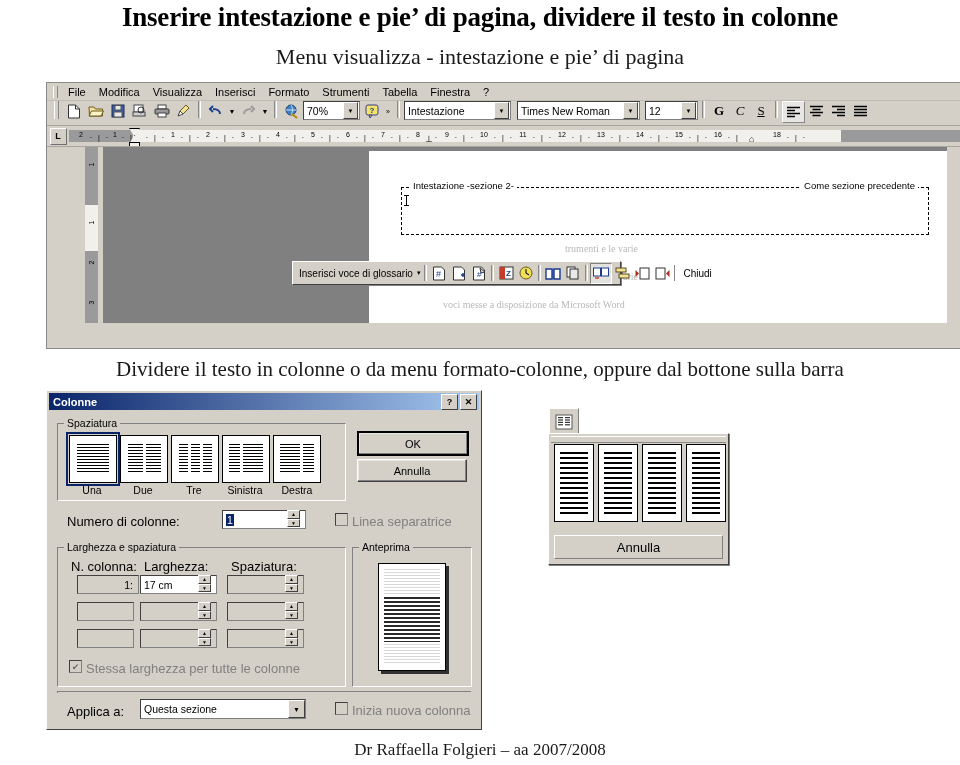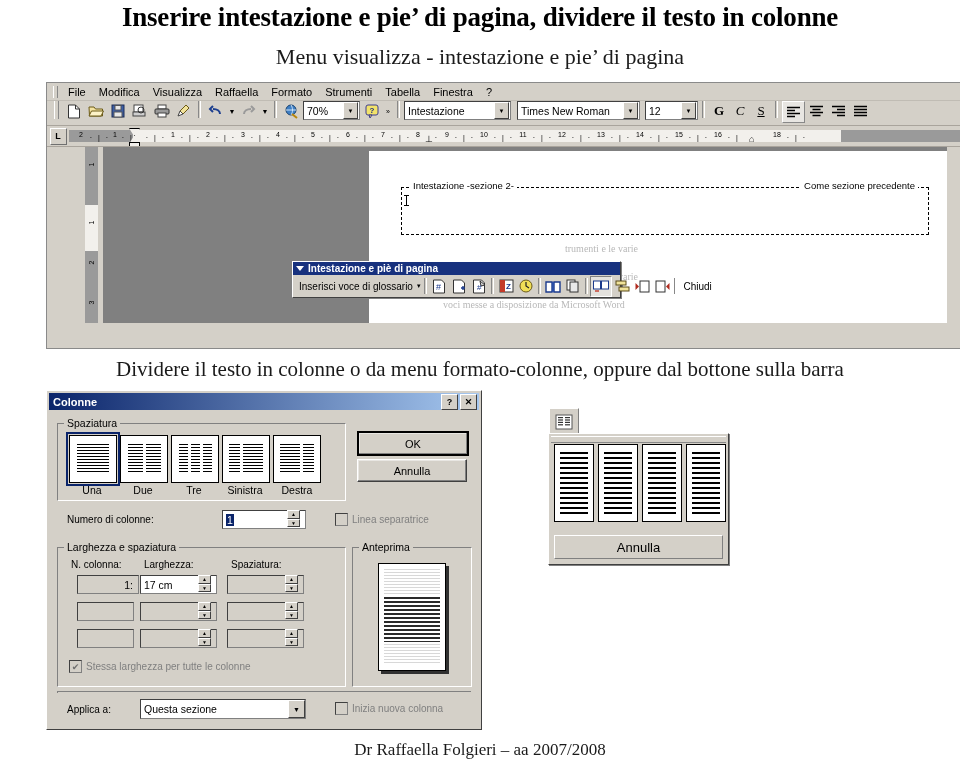--- a/index.html
+++ b/index.html
@@ -179,21 +179,21 @@
   .colbars{display:flex;gap:3px;align-items:stretch;height:30px;}
   .colbar{background:repeating-linear-gradient(to bottom,#000 0,#000 1px,#fff 1px,#fff 3px);}
 
   .btn{
     position:absolute;background:#d4d0c8;border:1px solid #fff;
     border-right-color:#404040;border-bottom-color:#404040;
     box-shadow:inset -1px -1px 0 #808080, inset 1px 1px 0 #e8e6e2;
     font-size:11px;color:#000;display:flex;align-items:center;justify-content:center;
   }
   .btn.def{border:2px solid #000;}
-  .lbl{position:absolute;font-size:10px;color:#000;white-space:nowrap;}
+  .lbl{position:absolute;font-size:13px;color:#000;white-space:nowrap;}
   .lbl.dis{color:#808080;}
   .field{
     position:absolute;background:#fff;border:1px solid #808080;
     border-top-color:#404040;border-left-color:#404040;
     display:flex;align-items:center;font-size:10.5px;color:#000;padding-left:3px;
   }
   .field.gray{background:#d4d0c8;}
   .spin{position:absolute;width:13px;display:flex;flex-direction:column;}
   .spin div{flex:1;background:#d4d0c8;border:1px solid #fff;
     border-right-color:#404040;border-bottom-color:#404040;
@@ -236,21 +236,21 @@
 <div class="slide-title">Inserire intestazione e pie’ di pagina, dividere il testo in colonne</div>
 <div class="slide-sub">Menu visualizza - intestazione e pie’ di pagina</div>
 
 <div class="word-win">
 
 
   <div class="menubar">
     <div class="menu-item"><span>File</span></div>
     <div class="menu-item"><span>Modifica</span></div>
     <div class="menu-item"><span>Visualizza</span></div>
-    <div class="menu-item"><span>Raffaella</span></div>
+    <div class="menu-item"><span>Inserisci</span></div>
     <div class="menu-item"><span>Formato</span></div>
     <div class="menu-item"><span>Strumenti</span></div>
     <div class="menu-item"><span>Tabella</span></div>
     <div class="menu-item"><span>Finestra</span></div>
     <div class="menu-item"><span>?</span></div>
   </div>
 
   <div class="toolbar">
     <div class="grip"></div>
 
@@ -496,24 +496,20 @@
           <span class="hdr-label">Intestazione -sezione 2-</span>
           <span class="hdr-label right">Come sezione precedente</span>
           <span class="hdr-caret"></span>
         </div>
         <span class="ghost" style="left:196px;top:92px">trumenti e le varie</span>
         <span class="ghost" style="left:196px;top:120px">trumenti e le varie</span>
         <span class="ghost" style="left:74px;top:148px">voci messe a disposizione da Microsoft Word</span>
       </div>
 
       <div class="hf-toolbar">
-        <div class="hf-title">
-          <span class="tri"></span>
-          <span class="txt">Intestazione e piè di pagina</span>
-        </div>
         <div class="hf-body">
           <span class="hf-text">Inserisci voce di glossario</span>
           <span class="hf-text" style="padding:0 2px 0 0;font-size:7px">▾</span>
           <span class="hf-sep"></span>
 
           <span class="hf-btn">
             <svg width="14" height="15" viewBox="0 0 14 15">
                 <path d="M1.5 1h8l3 3v10h-11z" fill="#fff" stroke="#333"></path>
                 <text x="6.5" y="11" font-size="9" text-anchor="middle" fill="#1b3a8c" font-family="sans-serif">#</text>
               </svg>

